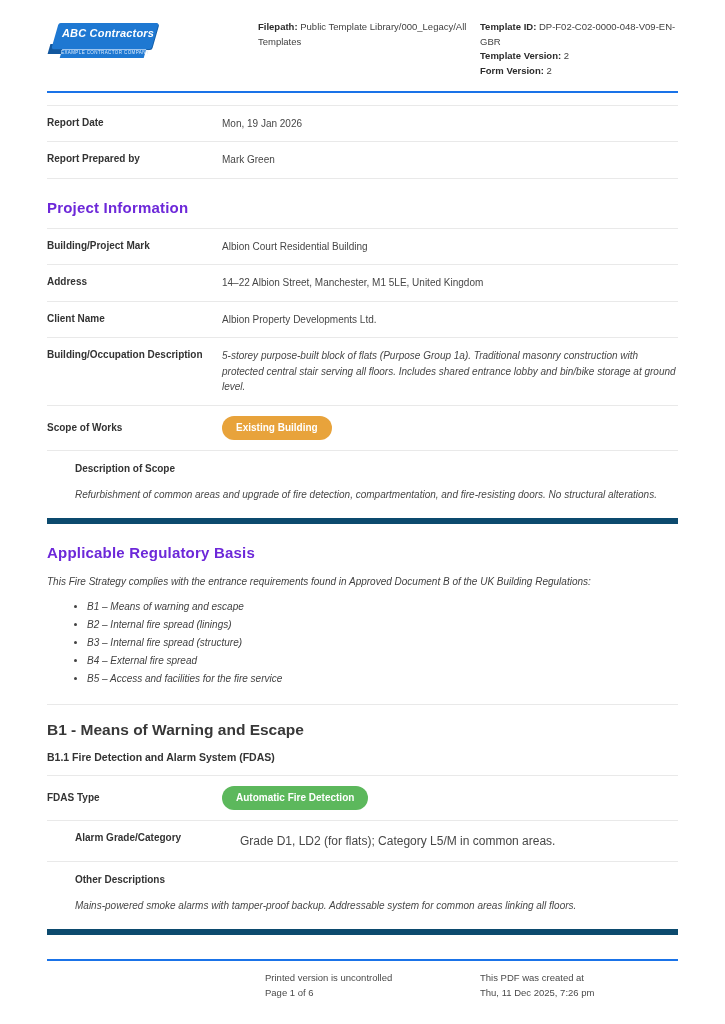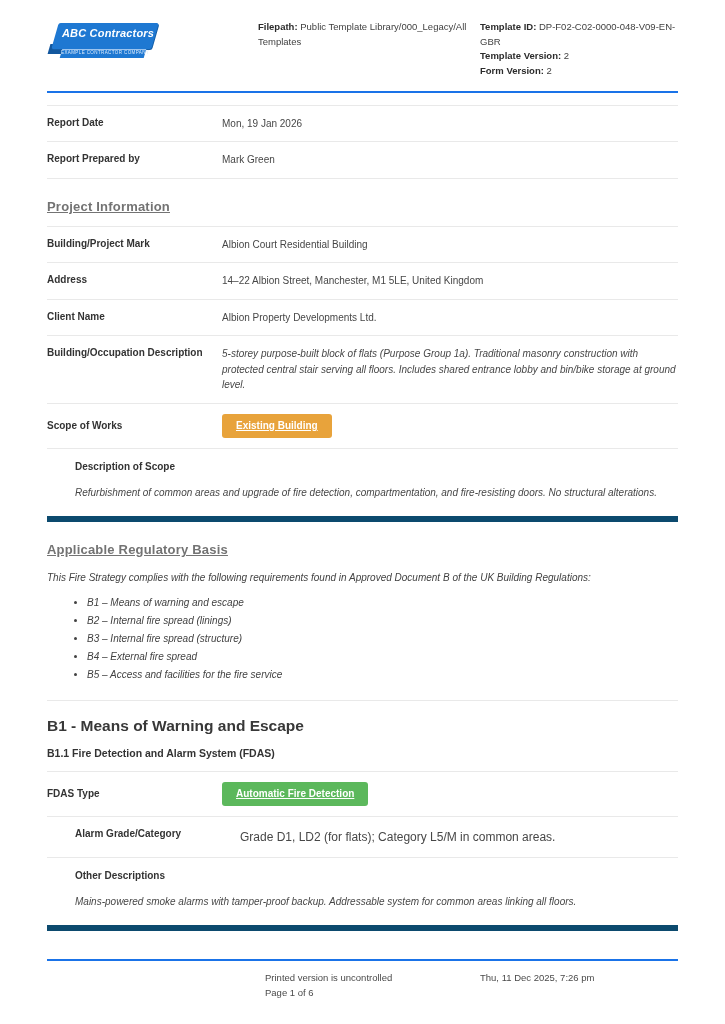--- a/index.html
+++ b/index.html
@@ -36,26 +36,26 @@
   .row .label{flex:0 0 175px;font-size:10px;font-weight:bold;color:#333333;line-height:1.4;padding-right:10px;box-sizing:border-box;}
   .row .value{flex:1;font-size:10px;color:#474747;line-height:1.55;}
   .italic{font-style:italic;}
   .subrow{border-bottom:6px solid #0c4a6e;padding:12px 0 16px 28px;}
   .subrow .sublabel{font-size:10px;font-weight:bold;color:#333333;}
   .subrow .subtext{margin-top:13px;font-size:10px;color:#474747;font-style:italic;line-height:1.5;}
   .subrow2{display:flex;align-items:flex-start;border-bottom:1px solid #e9e9e9;padding:11px 0 11px 28px;}
   .subrow2 .label{flex:0 0 165px;font-size:10px;font-weight:bold;color:#333333;padding-right:10px;box-sizing:border-box;}
   .subrow2 .value{flex:1;font-size:12px;color:#474747;line-height:1.5;}
 
-  .badge{display:inline-block;padding:7px 14px;border-radius:3px;color:#ffffff;font-size:10px;font-weight:bold;line-height:1;text-decoration:underline;}
+  .badge{display:inline-block;padding:7px 14px;border-radius:12px;color:#ffffff;font-size:10px;font-weight:bold;line-height:1;}
   .badge.amber{background:#e8a33b;}
   .badge.green{background:#5cb85c;}
 
   
-  .section-heading{margin-top:20px;font-size:13px;font-weight:bold;color:#737373;letter-spacing:.2px;text-decoration:underline;}
+  .section-heading{margin-top:20px;font-size:15px;font-weight:bold;color:#6d28d9;letter-spacing:.2px;}
   .sub-section-heading{margin-top:16px;font-size:15.5px;font-weight:bold;color:#383838;}
   .clause-heading{margin-top:12px;font-size:10.5px;font-weight:bold;color:#333333;}
   .intro{margin-top:13px;font-size:10px;font-style:italic;color:#424242;line-height:1.5;}
   ul.bullets{margin:10px 0 0 40px;padding:0;}
   ul.bullets li{font-size:10px;font-style:italic;color:#424242;line-height:1.48;padding:1.5px 0;}
   .divider{border-bottom:1px solid #e9e9e9;margin-top:16px;}
 
   
   .footer{position:absolute;left:47px;right:47px;bottom:24px;}
   .footer-rule{height:2px;background:#1a73e8;margin-bottom:9px;}
@@ -120,21 +120,21 @@
         <div class="label">Scope of Works</div>
         <div class="value"><span class="badge amber">Existing Building</span></div>
       </div>
       <div class="subrow">
         <div class="sublabel">Description of Scope</div>
         <div class="subtext">Refurbishment of common areas and upgrade of fire detection, compartmentation, and fire-resisting doors. No structural alterations.</div>
       </div>
     </div>
 
     <div class="section-heading">Applicable Regulatory Basis</div>
-    <div class="intro">This Fire Strategy complies with the following requirements found in Approved Document B of the UK Building Regulations:</div>
+    <div class="intro">This Fire Strategy complies with the entrance requirements found in Approved Document B of the UK Building Regulations:</div>
     <ul class="bullets">
       <li>B1 – Means of warning and escape</li>
       <li>B2 – Internal fire spread (linings)</li>
       <li>B3 – Internal fire spread (structure)</li>
       <li>B4 – External fire spread</li>
       <li>B5 – Access and facilities for the fire service</li>
     </ul>
     <div class="divider"></div>
 
     <div class="sub-section-heading">B1 - Means of Warning and Escape</div>
@@ -157,17 +157,18 @@
   </div>
 
   <div class="footer">
     <div class="footer-rule"></div>
     <div class="footer-cols">
       <div class="f-left">
         <div>Printed version is uncontrolled</div>
         <div>Page 1 of 6</div>
       </div>
       <div class="f-right">
+        <div>This PDF was created at</div>
         <div>Thu, 11 Dec 2025, 7:26 pm</div>
       </div>
     </div>
   </div>
 </div>
 
 </body></html>

